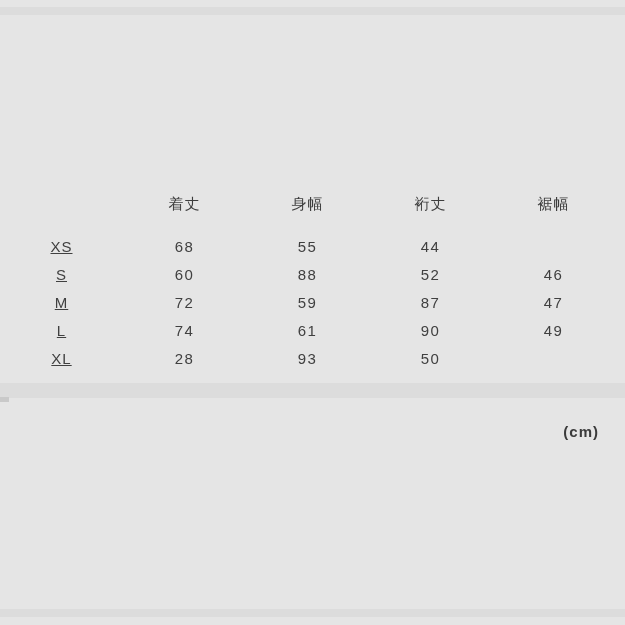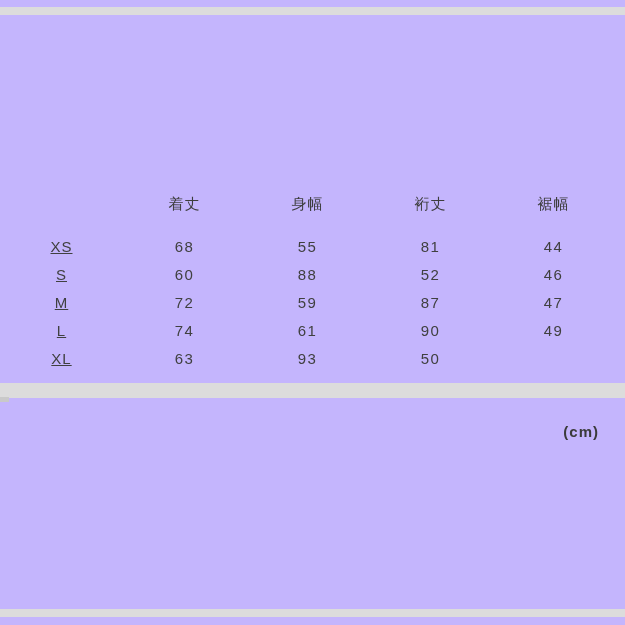--- a/index.html
+++ b/index.html
@@ -12,21 +12,21 @@
     background: #ffffff;
     font-family: "Liberation Sans", sans-serif;
     color: #404040;
     position: relative;
     overflow: hidden;
   }
   .canvas {
     position: absolute;
     left: 0; top: 0;
     width: 625px; height: 625px;
-    background: #c4b5fd;
+    background: #e5e5e5;
   }
   .bar {
     position: absolute;
     left: 0;
     width: 625px;
     background: #dcdcdc;
   }
   .bar-top    { top: 7px;   height: 8px;  }
   .bar-middle { top: 383px; height: 15px; }
   .bar-bottom { top: 609px; height: 8px;  }
@@ -89,21 +89,20 @@
       <div class="cell">着丈</div>
       <div class="cell">身幅</div>
       <div class="cell">裄丈</div>
       <div class="cell">裾幅</div>
     </div>
 
     <div class="trow">
       <div class="cell size-label">XS</div>
       <div class="cell">68</div>
       <div class="cell">55</div>
-      <div class="cell">81</div>
       <div class="cell">44</div>
     </div>
 
     <div class="trow">
       <div class="cell size-label">S</div>
       <div class="cell">60</div>
       <div class="cell">88</div>
       <div class="cell">52</div>
       <div class="cell">46</div>
     </div>
@@ -119,21 +118,21 @@
     <div class="trow">
       <div class="cell size-label">L</div>
       <div class="cell">74</div>
       <div class="cell">61</div>
       <div class="cell">90</div>
       <div class="cell">49</div>
     </div>
 
     <div class="trow">
       <div class="cell size-label">XL</div>
-      <div class="cell">63</div>
+      <div class="cell">28</div>
       <div class="cell">93</div>
       <div class="cell">50</div>
     </div>
 
   </div>
 
   <div class="bar bar-middle"></div>
   <div class="bar-notch"></div>
 
   <div class="unit-note">(cm)</div>

